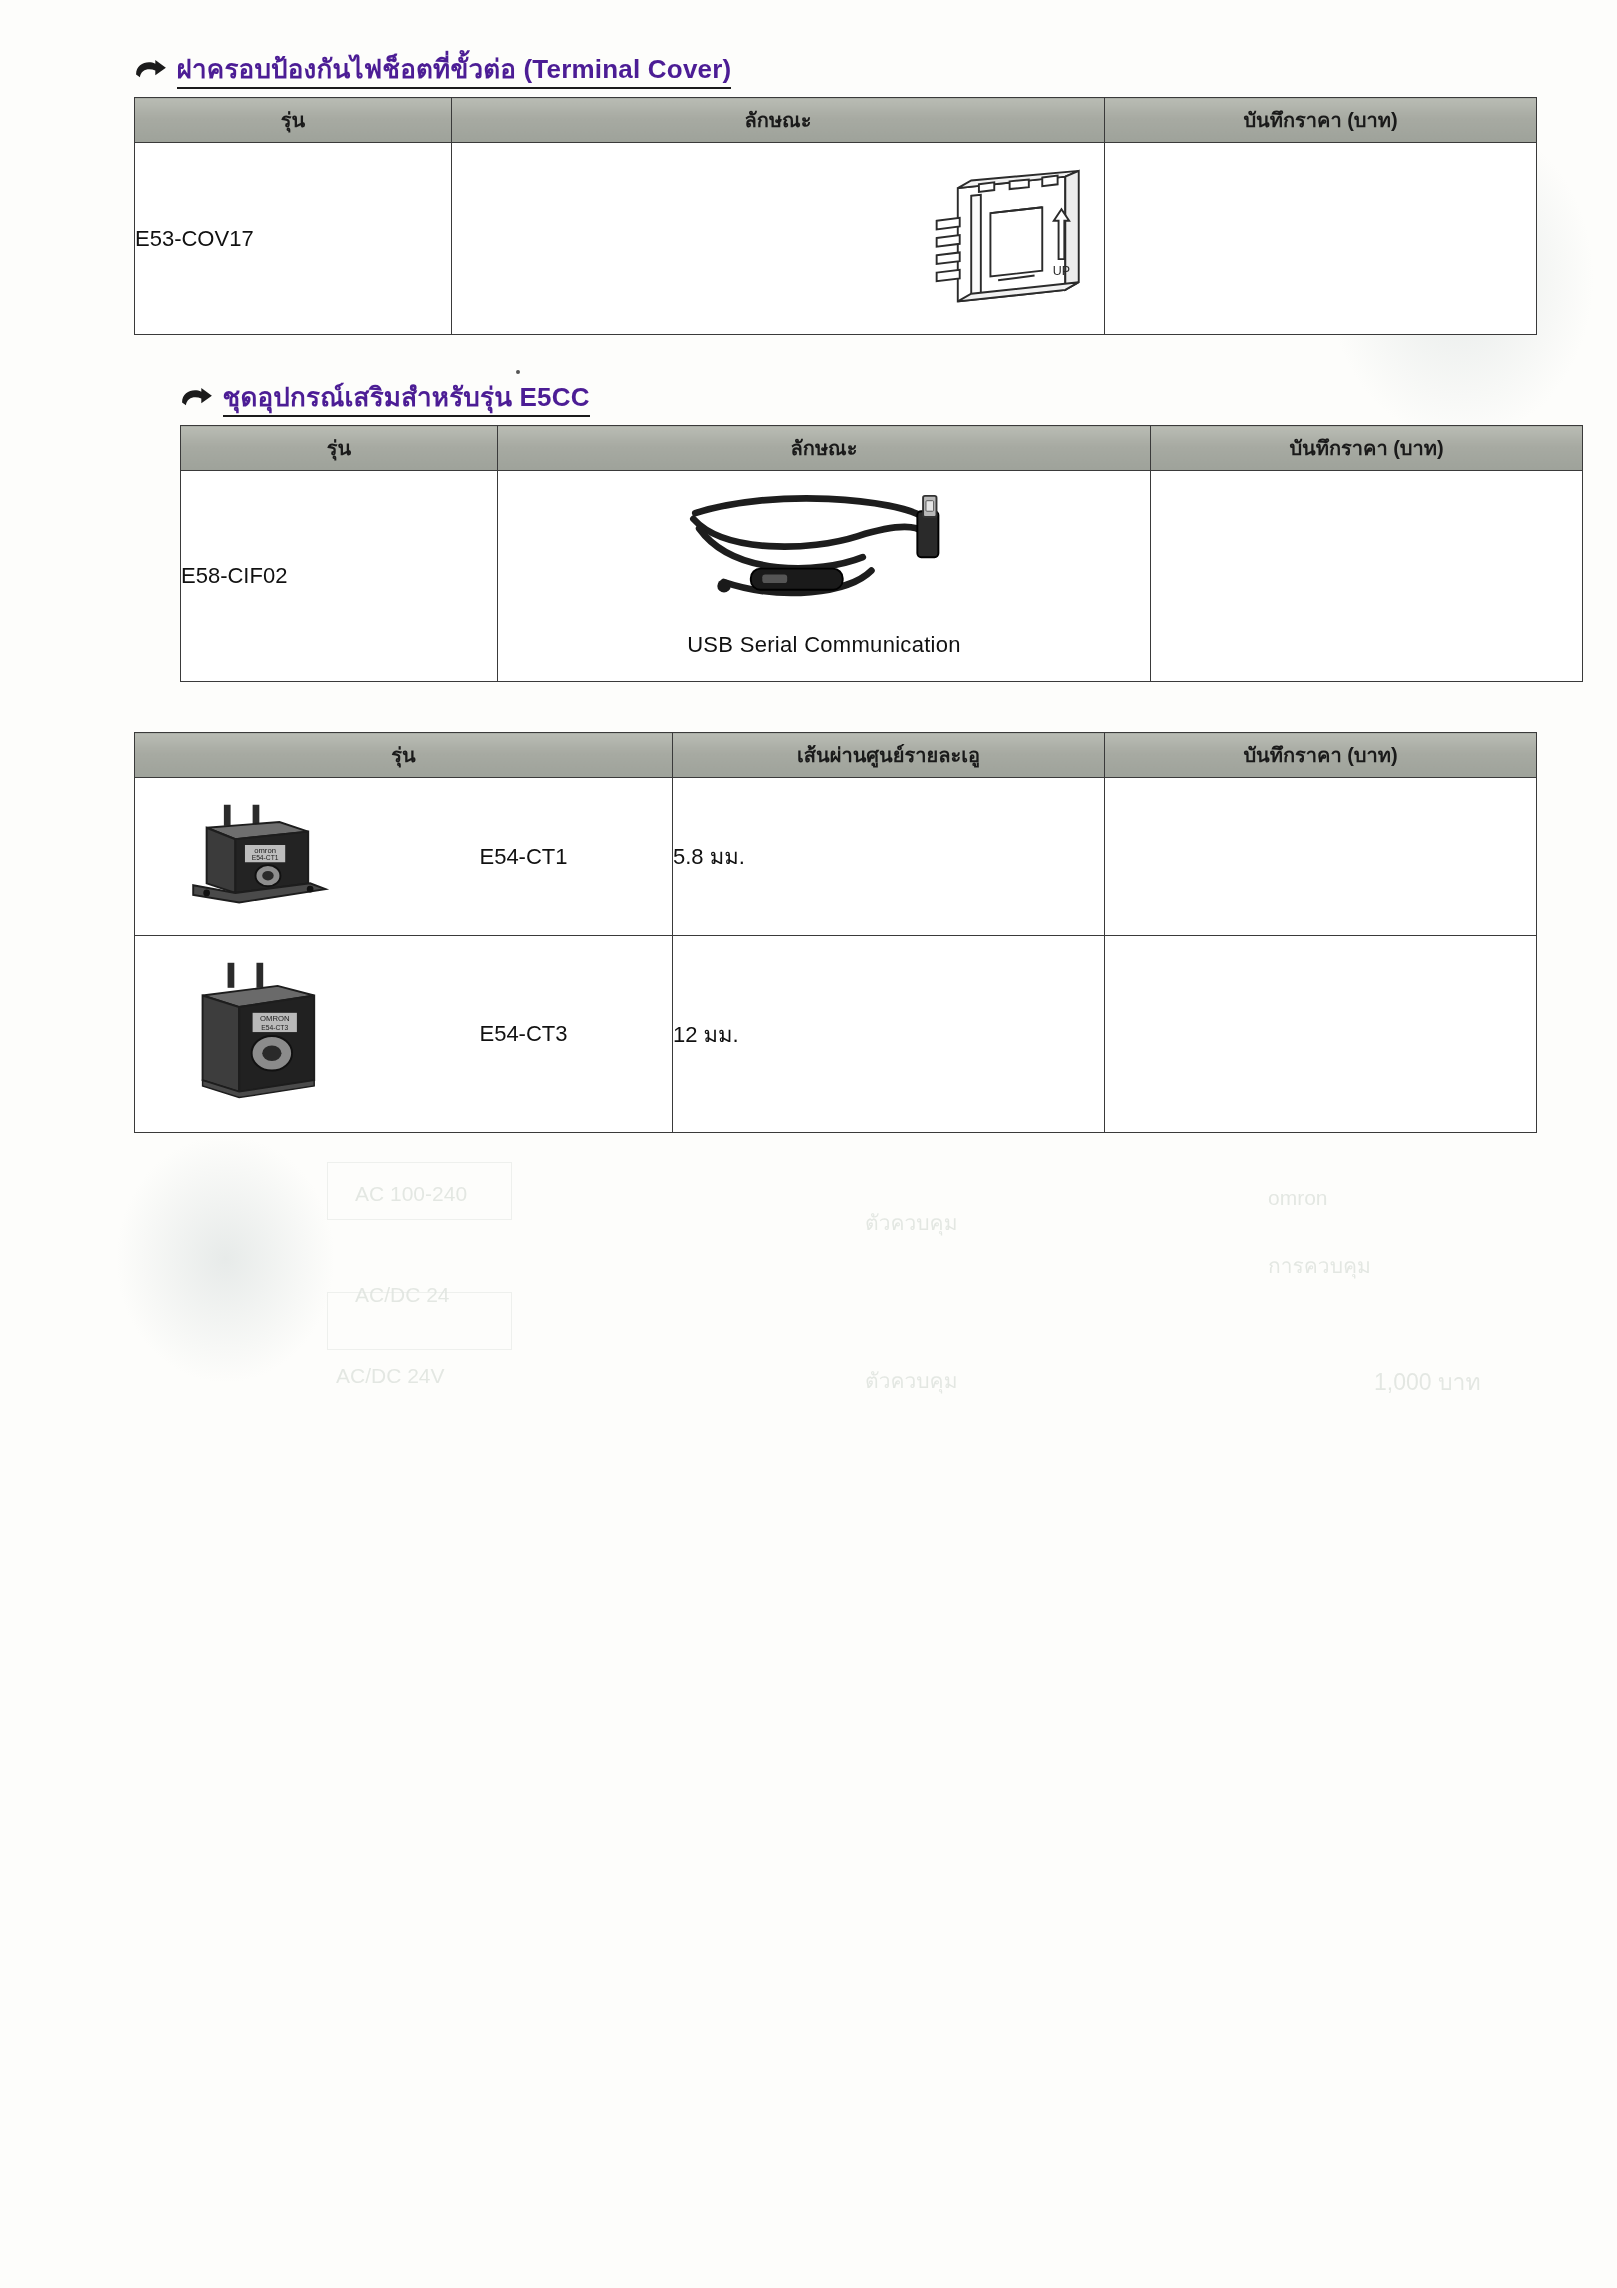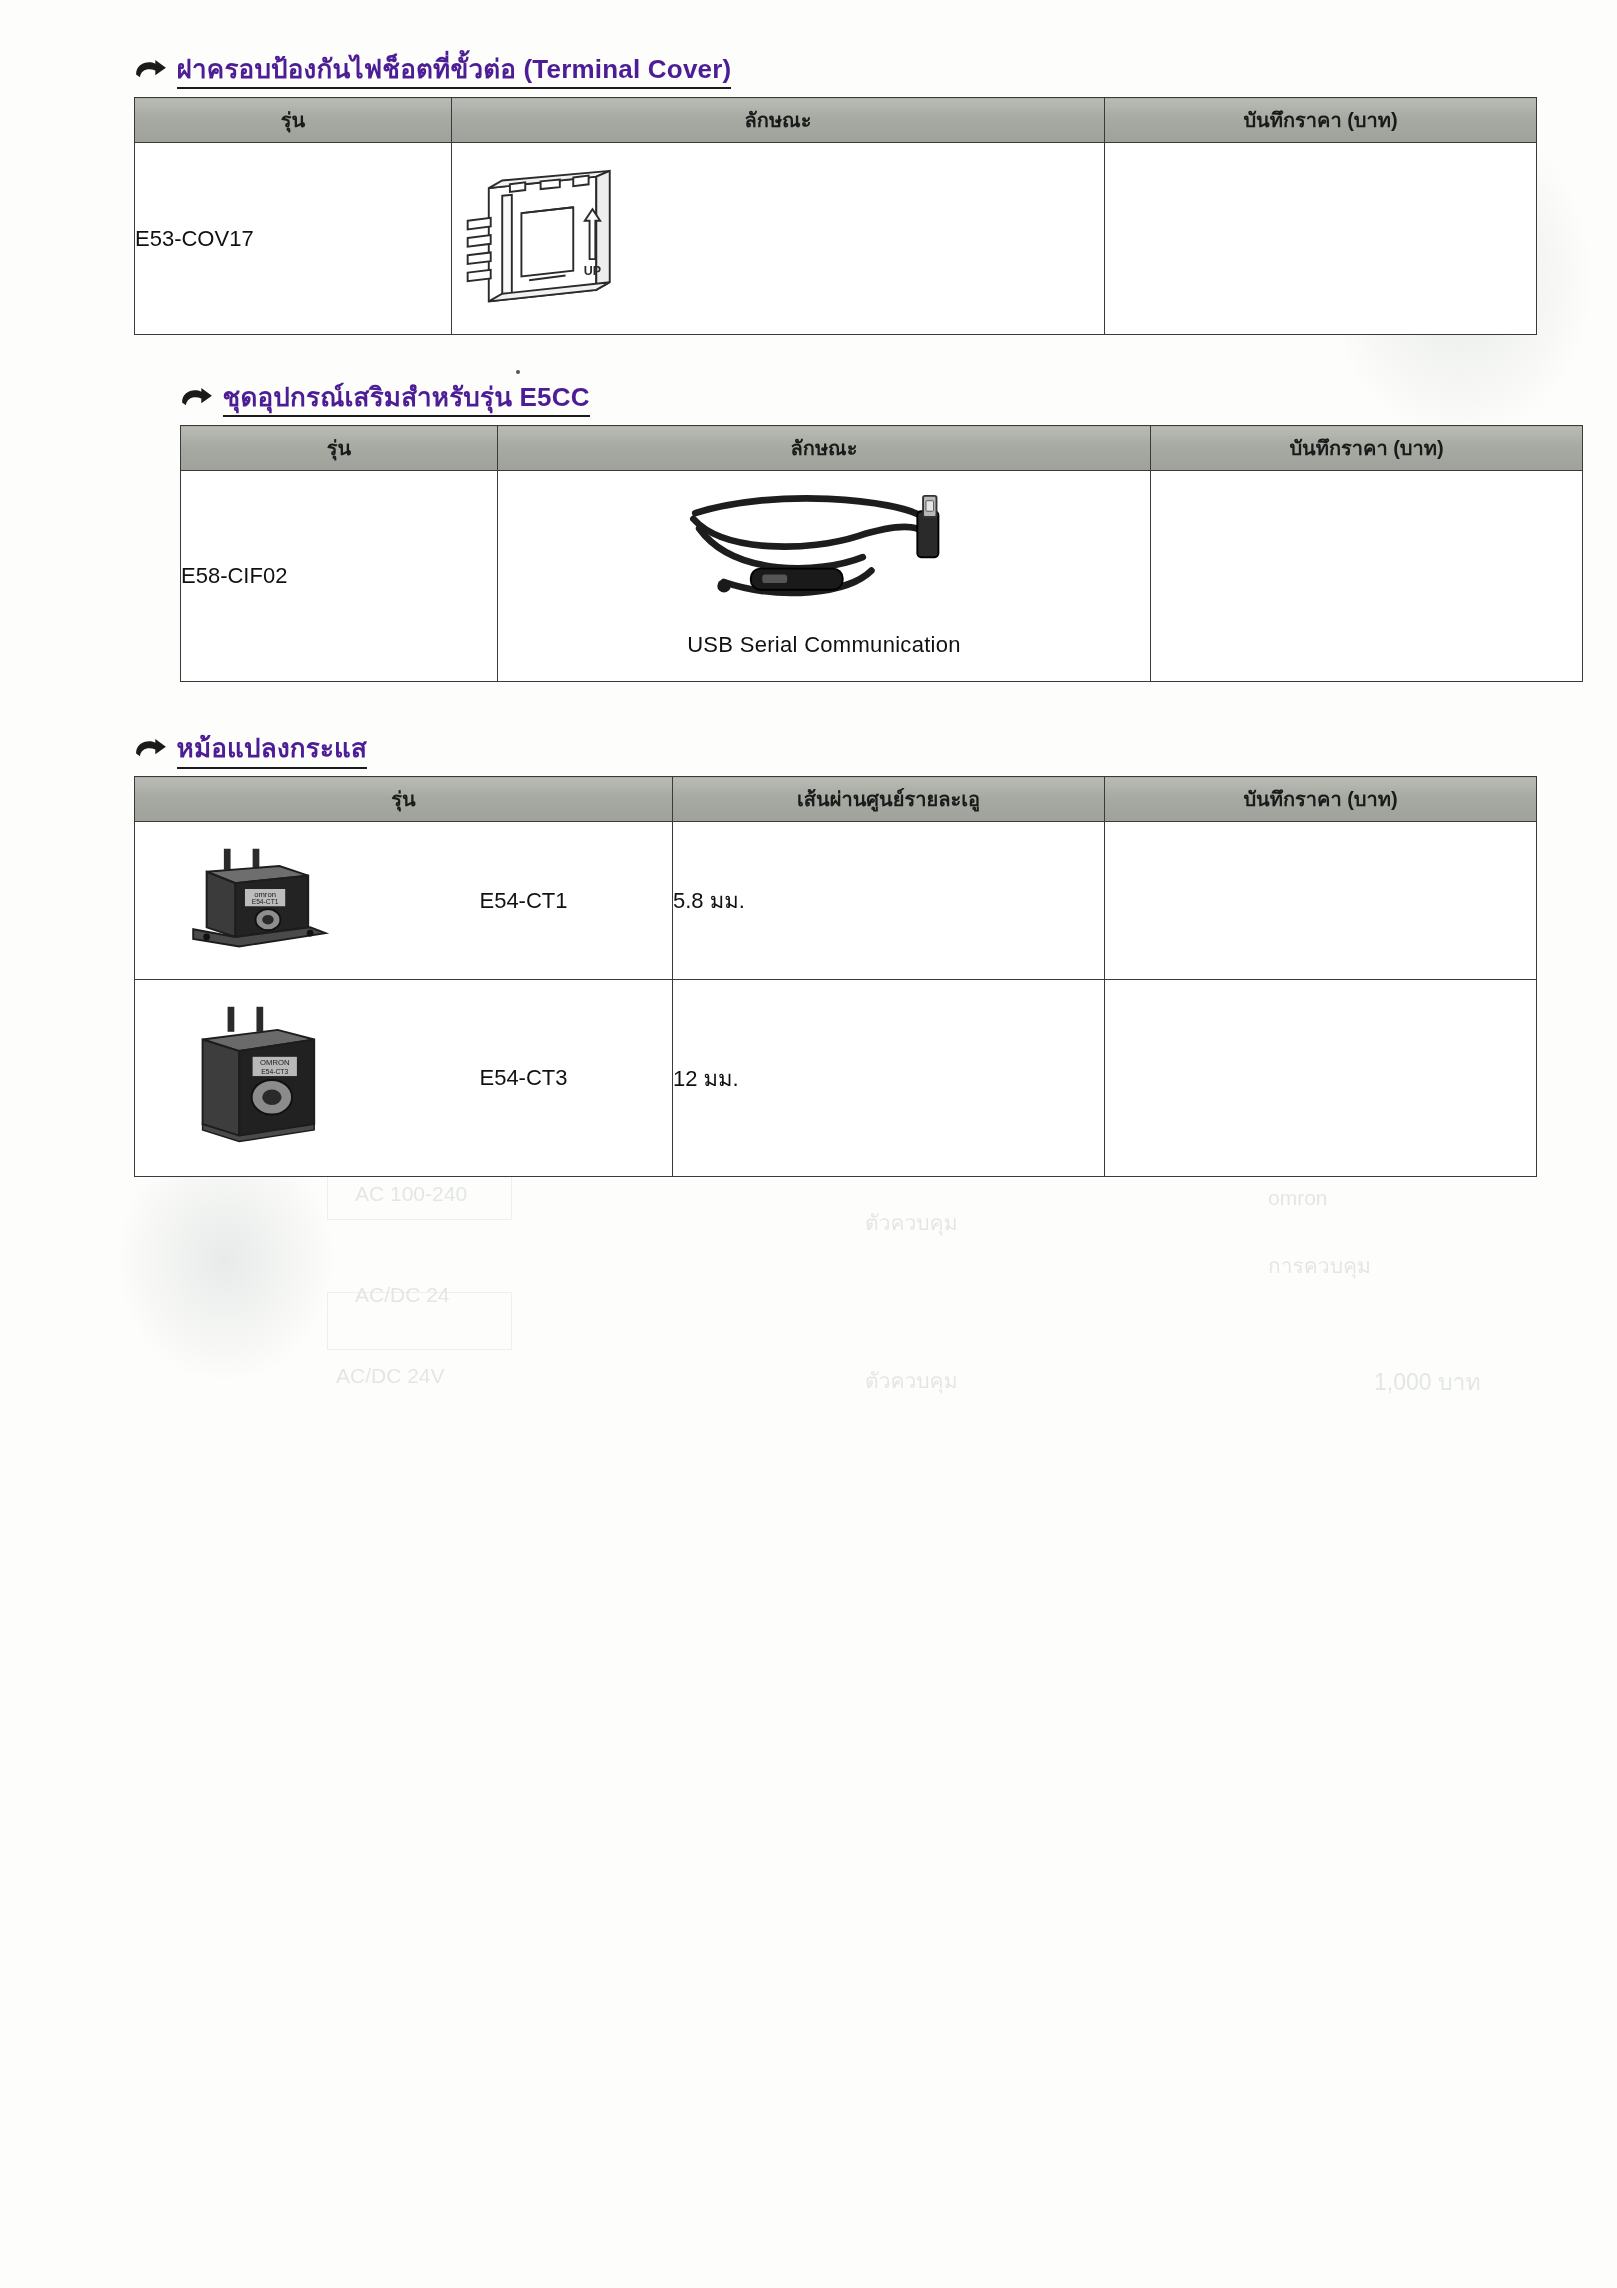--- a/index.html
+++ b/index.html
@@ -111,22 +111,21 @@
     font-size: 22px;
     color: #111;
     padding-left: 21px;
   }
 
   
   .cover-wrap {
     height: 168px;
     display: flex;
     align-items: center;
-    justify-content: flex-start;
-    font-weight: bold;
+    justify-content: flex-end;
   }
 
   
   .usb-wrap {
     height: 187px;
     display: flex;
     flex-direction: column;
     align-items: center;
     justify-content: center;
     gap: 3.8px;
@@ -322,28 +321,20 @@
             </td>
             <td>
               <div class="cell-pad" style="height:187px;"></div>
             </td>
           </tr>
         </tbody>
       </table>
     </div>
 
     <div class="section" style="margin-top:50px;">
-      <div class="section-head">
-        <span class="arrow-icon">
-          <svg width="33" height="25" viewBox="0 0 34 26">
-            <path d="M2 16 C 2 5, 14 1, 22 5 L 22 1 L 33 9 L 22 17 L 22 12 C 15 9, 7 11, 6 19 Z" fill="#1b1b1b"></path>
-          </svg>
-        </span>
-        <span class="section-title">หม้อแปลงกระแส</span>
-      </div>
 
       <table class="tbl">
         <colgroup>
           <col style="width:538px">
           <col style="width:432px">
           <col style="width:432px">
         </colgroup>
         <thead>
           <tr>
             <th>รุ่น</th>

